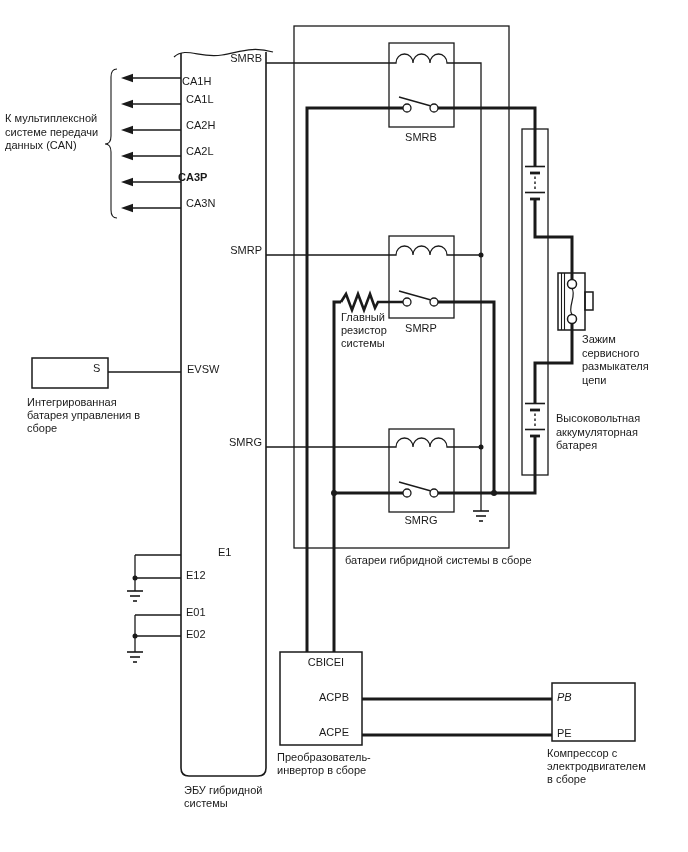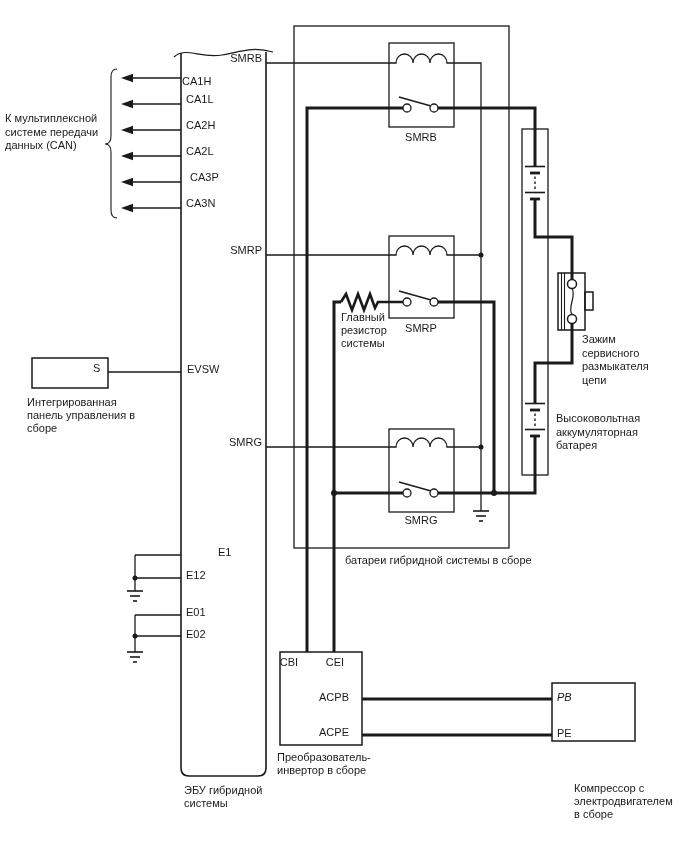--- a/index.html
+++ b/index.html
@@ -146,39 +146,39 @@
   <div>К мультиплексной</div>
   <div>системе передачи</div>
   <div>данных (CAN)</div>
 </div>
 
 <div class="lbl rt" style="left:180px;top:52px;width:82px;">SMRB</div>
 <div class="lbl" style="left:182px;top:67px;margin-top:8px;">CA1H</div>
 <div class="lbl" style="left:186px;top:93px;">CA1L</div>
 <div class="lbl" style="left:186px;top:119px;">CA2H</div>
 <div class="lbl" style="left:186px;top:145px;">CA2L</div>
-<div class="lbl" style="left:190px;top:171px;">CA3P</div>
+<div class="lbl" style="left:178px;top:171px;font-weight:bold;">CA3P</div>
 <div class="lbl" style="left:186px;top:197px;">CA3N</div>
 <div class="lbl rt" style="left:180px;top:244px;width:82px;">SMRP</div>
 <div class="lbl" style="left:187px;top:363px;">EVSW</div>
 <div class="lbl rt" style="left:180px;top:436px;width:82px;">SMRG</div>
 <div class="lbl" style="left:186px;top:546px;margin-left:32px;">E1</div>
 <div class="lbl" style="left:186px;top:569px;">E12</div>
 <div class="lbl" style="left:186px;top:606px;">E01</div>
 <div class="lbl" style="left:186px;top:628px;">E02</div>
 
 <div class="lbl" style="left:184px;top:784px;">
   <div>ЭБУ гибридной</div>
   <div>системы</div>
 </div>
 
 <div class="lbl" style="left:93px;top:362px;">S</div>
 <div class="lbl" style="left:27px;top:396px;">
   <div>Интегрированная</div>
-  <div>панель управления в</div>
+  <div>батарея управления в</div>
   <div>сборе</div>
 </div>
 
 <div class="lbl ctr" style="left:421px;top:131px;">SMRB</div>
 <div class="lbl ctr" style="left:421px;top:322px;">SMRP</div>
 <div class="lbl ctr" style="left:421px;top:514px;">SMRG</div>
 
 <div class="lbl" style="left:341px;top:311px;">
   <div>Главный</div>
   <div>резистор</div>
@@ -195,30 +195,30 @@
   <div>размыкателя</div>
   <div>цепи</div>
 </div>
 
 <div class="lbl lh135" style="left:556px;top:412px;">
   <div>Высоковольтная</div>
   <div>аккумуляторная</div>
   <div>батарея</div>
 </div>
 
-<div class="lbl ctr" style="left:289px;top:656px;">CBI</div>
+<div class="lbl ctr" style="left:317px;top:656px;">CBI</div>
 <div class="lbl ctr" style="left:335px;top:656px;">CEI</div>
 <div class="lbl rt" style="left:281px;top:691px;width:68px;">ACPB</div>
 <div class="lbl rt" style="left:281px;top:726px;width:68px;">ACPE</div>
 <div class="lbl" style="left:277px;top:751px;">
   <div>Преобразователь-</div>
   <div>инвертор в сборе</div>
 </div>
 
 <div class="lbl" style="left:557px;top:691px;font-style:italic;">PB</div>
 <div class="lbl" style="left:557px;top:727px;">PE</div>
-<div class="lbl" style="left:574px;top:747px;margin-top:35px;">
+<div class="lbl" style="left:547px;top:747px;">
   <div>Компрессор с</div>
   <div>электродвигателем</div>
   <div>в сборе</div>
 </div>
 
 </div>
 
 </body></html>

